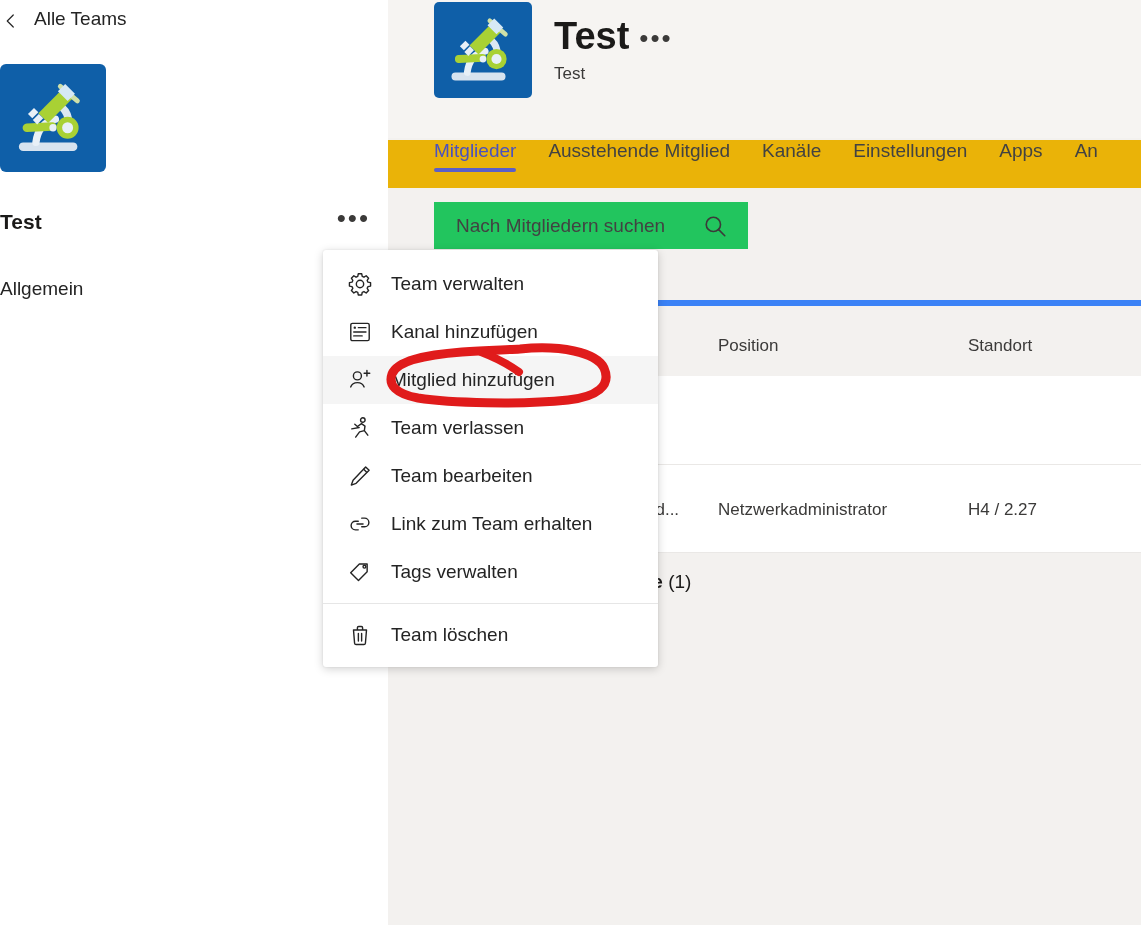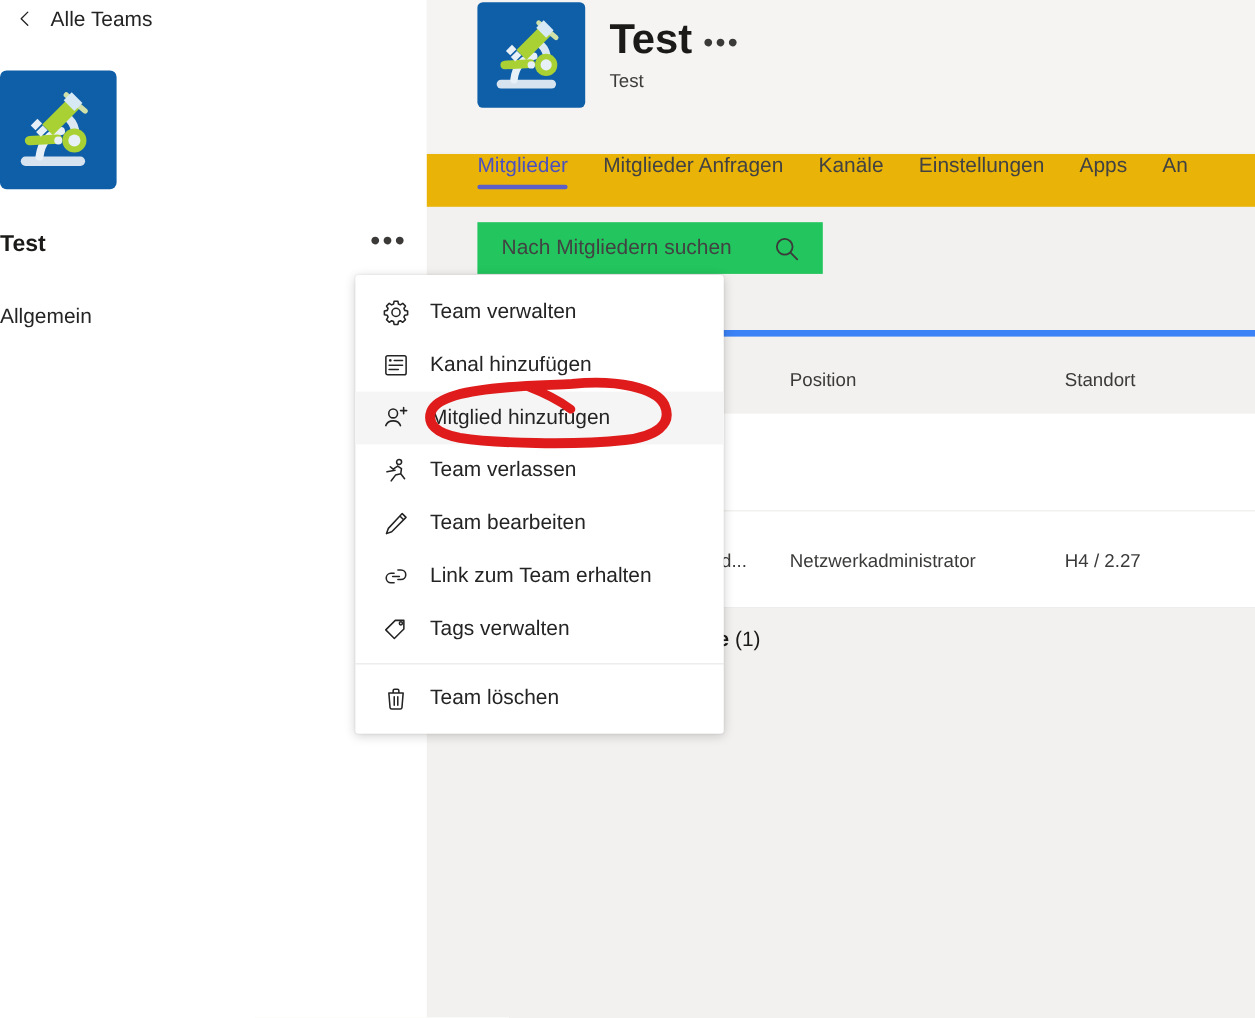--- a/index.html
+++ b/index.html
@@ -12,22 +12,22 @@
   #app { position: relative; width: 1141px; height: 925px; }
 
   
   .sidebar {
     position: absolute; left: 0; top: 0;
     width: 388px; height: 925px;
     background: #ffffff;
   }
   .back-row {
     position: absolute; left: 0; top: 8px;
-    display: flex; align-items: flex-start; gap: 14px;
-    padding-left: 14px;
+    display: flex; align-items: flex-end; gap: 14px;
+    padding-left: 2px;
   }
   .chev-back {
     width: 18px; height: 18px; display: block;
   }
   .back-label {
     font-size: 19px; color: #242424; font-weight: 400;
   }
   .team-avatar {
     position: absolute; left: 0px; top: 64px;
     width: 106px; height: 108px;
@@ -245,21 +245,21 @@
         <div class="hdr-title-line">
           <span class="hdr-title">Test</span>
           <span class="hdr-more">•••</span>
         </div>
         <div class="hdr-sub">Test</div>
       </div>
     </div>
 
     <div class="tabs">
       <div class="tab active"><span>Mitglieder</span></div>
-      <div class="tab"><span>Mitglieder Anfragen</span></div>
+      <div class="tab"><span>Ausstehende Mitglied</span></div>
       <div class="tab"><span>Kanäle</span></div>
       <div class="tab"><span>Einstellungen</span></div>
       <div class="tab"><span>Apps</span></div>
       <div class="tab"><span>An</span></div>
     </div>
 
     <div class="search-box">
       <span class="search-ph">Nach Mitgliedern suchen</span>
       <svg width="26" height="26" viewBox="0 0 24 24">
         <circle cx="10.5" cy="10.5" r="6.6" fill="none" stroke="#3b3a39" stroke-width="1.5"></circle>

